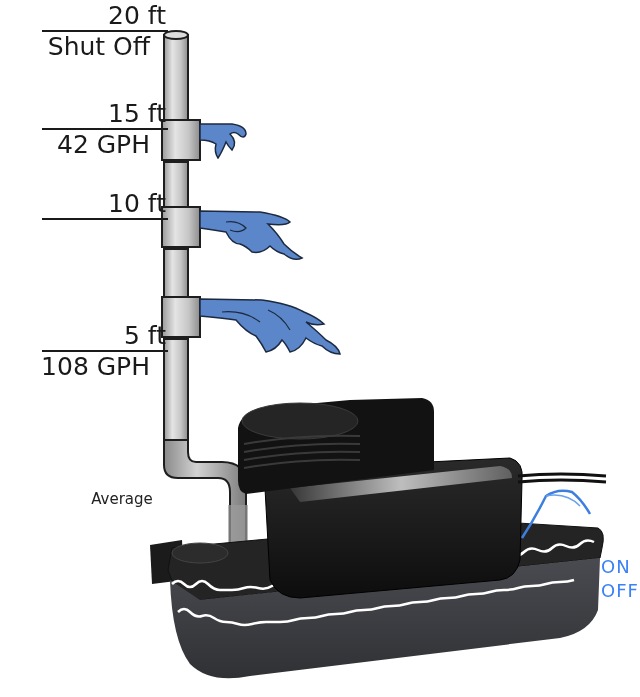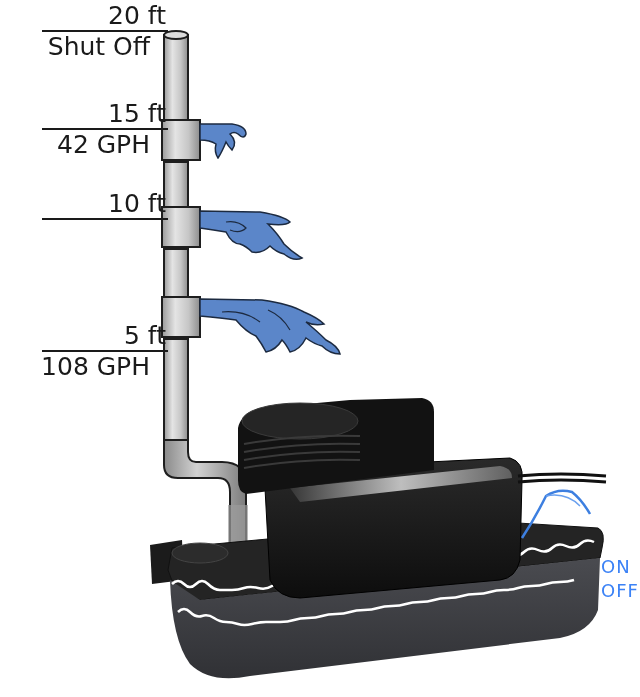--- a/index.html
+++ b/index.html
@@ -188,18 +188,19 @@
     <span class="height">10 ft</span>
     <span class="rule"></span>
   </div>
   <div class="perf-label" style="top:274px;margin-top:48px;">
     <span class="height">5 ft</span>
     <span class="rule"></span>
     <span class="flow">108 GPH</span>
   </div>
 
   <div class="avg-perf">
+    <div>Average</div>
   </div>
 
   <div class="switch-label" style="top:556px;">ON</div>
   <div class="switch-label" style="top:580px;">OFF</div>
 
 </div>
 
 </body></html>

